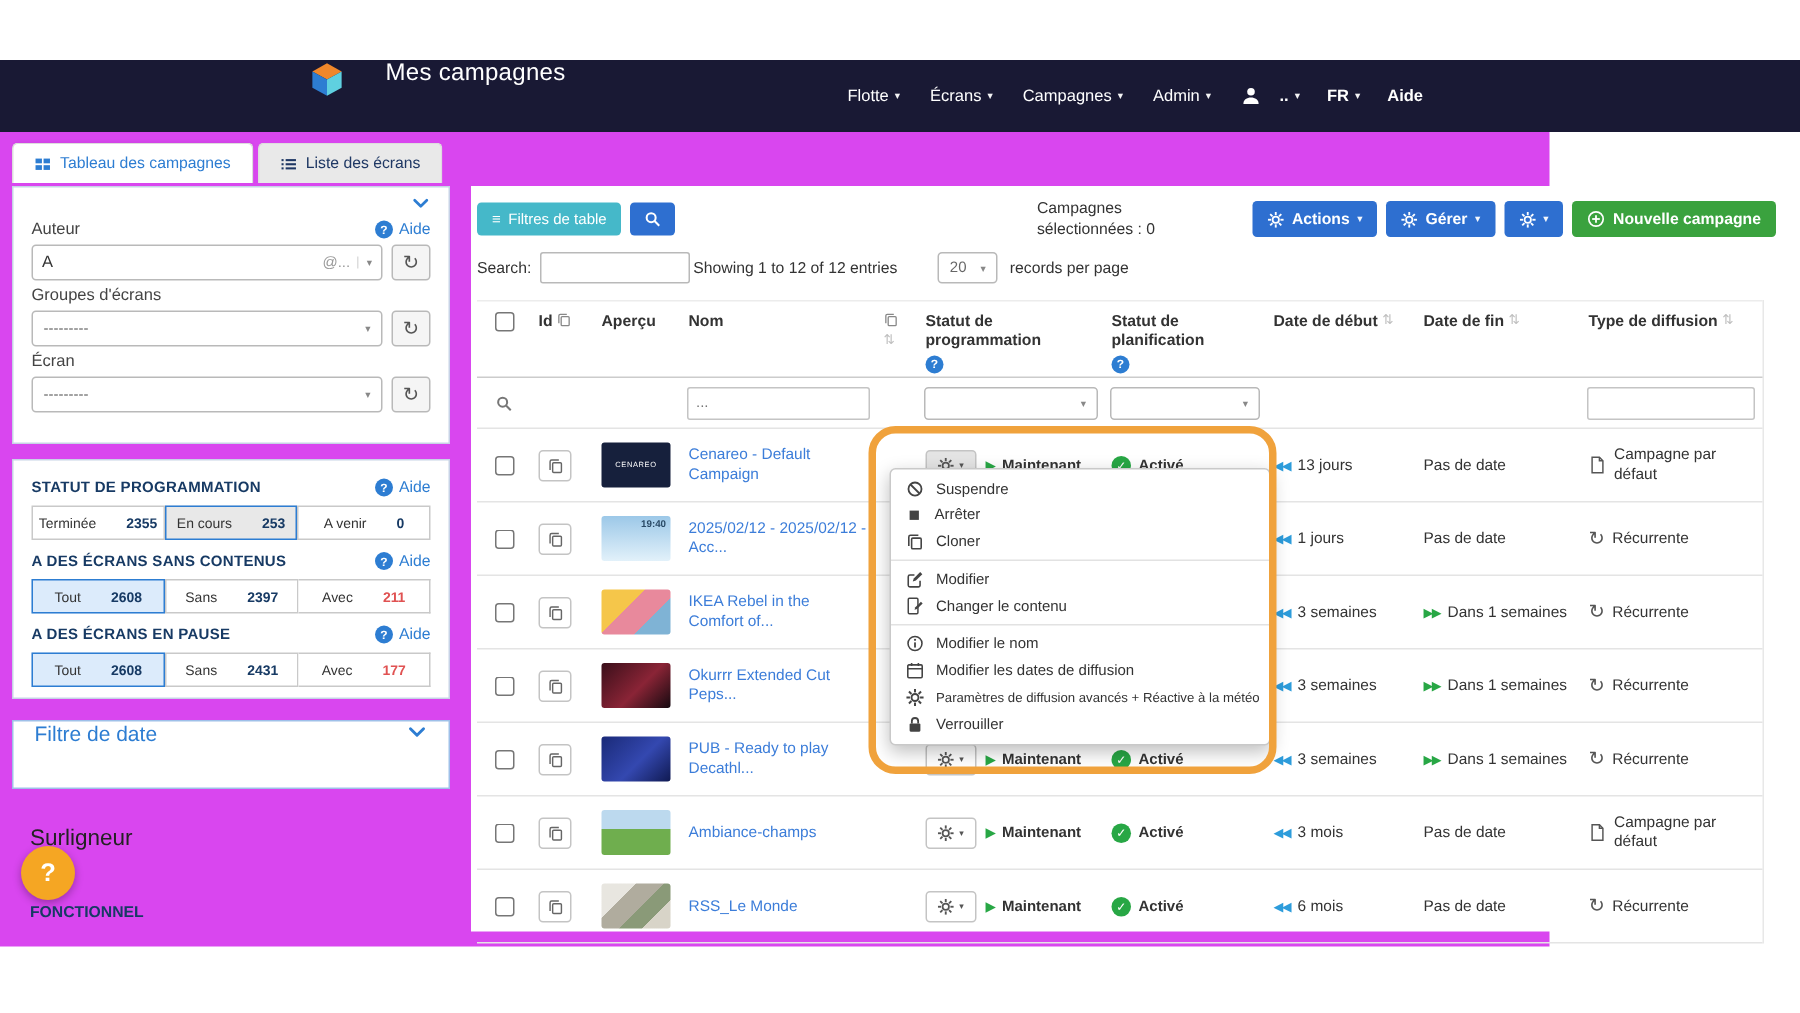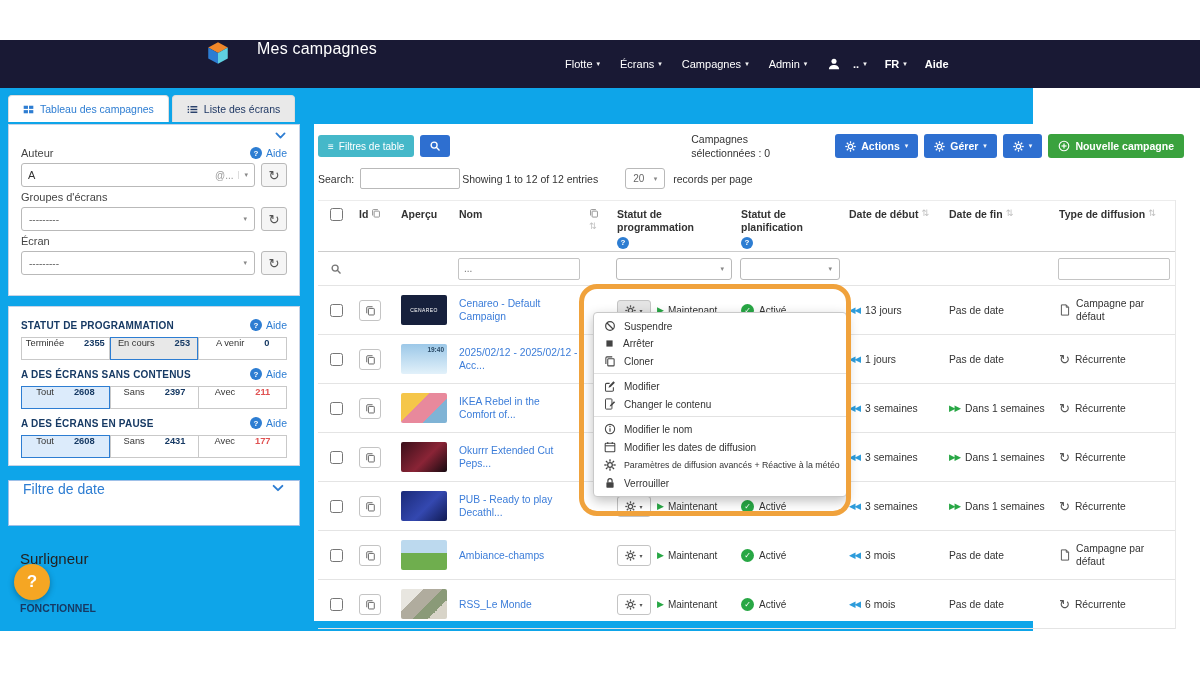--- a/index.html
+++ b/index.html
@@ -13,21 +13,21 @@
   .brand{position:absolute;left:205px;top:0;height:48px;display:flex;align-items:flex-start;gap:26px}
   .brand-title{font-size:16px;letter-spacing:.2px}
   .nav-center{position:absolute;left:565px;top:0;height:48px;display:flex;align-items:center;gap:20px;
               font-size:11px;font-weight:normal}
   .nav-right{position:absolute;left:853px;top:0;height:48px;display:flex;align-items:center;gap:18px;
              font-size:11px;font-weight:bold}
   .nav-item{display:flex;align-items:center;gap:4px;cursor:pointer}
   .caret{font-size:7px;opacity:.95}
 
   
-  .content{position:absolute;left:0;top:88px;width:1033px;height:543px;background:#0ea5e9}
+  .content{position:absolute;left:0;top:88px;width:1033px;height:543px;background:#d946ef}
 
   
   .tabs{position:absolute;left:8px;top:7px;display:flex;gap:3px}
   .tab{height:27px;display:flex;align-items:center;gap:6px;padding:0 14px;font-size:10.5px;
        border-radius:4px 4px 0 0;border:1px solid #ddd;border-bottom:none;cursor:pointer}
   .tab.active{background:#fff;color:#2d7dd2;box-shadow:0 -1px 2px rgba(0,0,0,.04)}
   .tab.inactive{background:#e9e9e9;color:#1f3864}
 
   
   .card{position:absolute;left:8px;width:292px;background:#fff;border:1px solid #c7d3e6;border-radius:0}
@@ -51,21 +51,21 @@
   .refresh-btn{width:26px;height:24px;border:1px solid #b9b9b9;border-radius:3px;background:#f5f5f5;
                color:#555;font-size:13px;display:flex;align-items:center;justify-content:center;cursor:pointer}
   .selectbox{flex:1;height:24px;border:1px solid #b9b9b9;border-radius:3px;background:#fff;
              display:flex;align-items:center;justify-content:space-between;padding:0 7px;
              font-size:10px;color:#666;cursor:pointer}
   .selectbox .sel-caret{color:#888;font-size:7px}
 
   .side-head{display:flex;justify-content:space-between;align-items:center;margin-top:4px}
   .side-title{font-size:10px;font-weight:bold;color:#173a64;letter-spacing:.2px}
   .seg{display:flex;margin:6px 0 8px}
-  .seg-btn{flex:1;height:23px;border:1px solid #c9c9c9;background:#fff;display:flex;
+  .seg-btn{flex:1;height:23px;border:1px solid #c9c9c9;background:#fff;display:flex;align-items:center;
            justify-content:center;gap:20px;font-size:9.3px;color:#333;cursor:pointer}
   .seg-btn + .seg-btn{border-left:none}
   .seg-btn .cnt{font-weight:bold;color:#173a64}
   .seg-btn .cnt.red{color:#e05252}
   .seg-btn.active-gray{background:#e8e8e8;border:1px solid #2d7dd2}
   .seg-btn.active-blue{background:#dcebfb;border:1px solid #2d7dd2}
   .seg-btn.active-gray + .seg-btn,.seg-btn.active-blue + .seg-btn{border-left:1px solid #c9c9c9}
 
   .filtre-date{font-size:14px;color:#2d7dd2}
   .surligneur{position:absolute;left:20px;top:462px;font-size:15px;color:#222}
@@ -118,21 +118,21 @@
   .th-pepsi{background:linear-gradient(135deg,#3a0f1a,#8a2436 55%,#160a10)}
   .th-pub{background:linear-gradient(135deg,#1a2a78,#3448b0 55%,#101a52)}
   .th-champs{background:linear-gradient(180deg,#bcd9ee 0 42%,#6fae4e 42%)}
   .th-rss{background:linear-gradient(135deg,#e8e6e0 0 30%,#b0ac9e 30% 55%,#8a9a78 55% 75%,#d8d4c8 75%)}
   .name-link{color:#3c7dd9;line-height:1.3;cursor:pointer;text-decoration:none;font-size:10.3px}
   .gear-btn{width:34px;height:21px;border:1px solid #c4c4c4;border-radius:3px;background:#fff;color:#555;
             display:flex;align-items:center;justify-content:center;gap:3px;cursor:pointer;margin-right:6px;flex:none}
   .gear-btn.open{background:#e4e4e4}
   .gear-btn .crt{font-size:6px;color:#555}
   .play{color:#28a745;font-size:9px;margin-right:4px}
-  .bold-cell{font-weight:normal;font-size:10px}
+  .bold-cell{font-weight:bold;font-size:10px}
   .check-circle{width:13px;height:13px;border-radius:50%;background:#28a745;color:#fff;font-size:8px;
                 display:inline-flex;align-items:center;justify-content:center;margin-right:5px;flex:none}
   .rw{color:#2d9cdb;font-size:8.5px;letter-spacing:-1px;margin-right:5px}
   .fw{color:#28a745;font-size:8.5px;letter-spacing:-1px;margin-right:5px}
   .recur{color:#555;font-size:13px;margin-right:5px}
   .type-doc{color:#555;margin-right:5px;flex:none}
   .type-text{line-height:1.3;font-size:10.3px}
   .cell-sm{font-size:10.3px}
 
   

